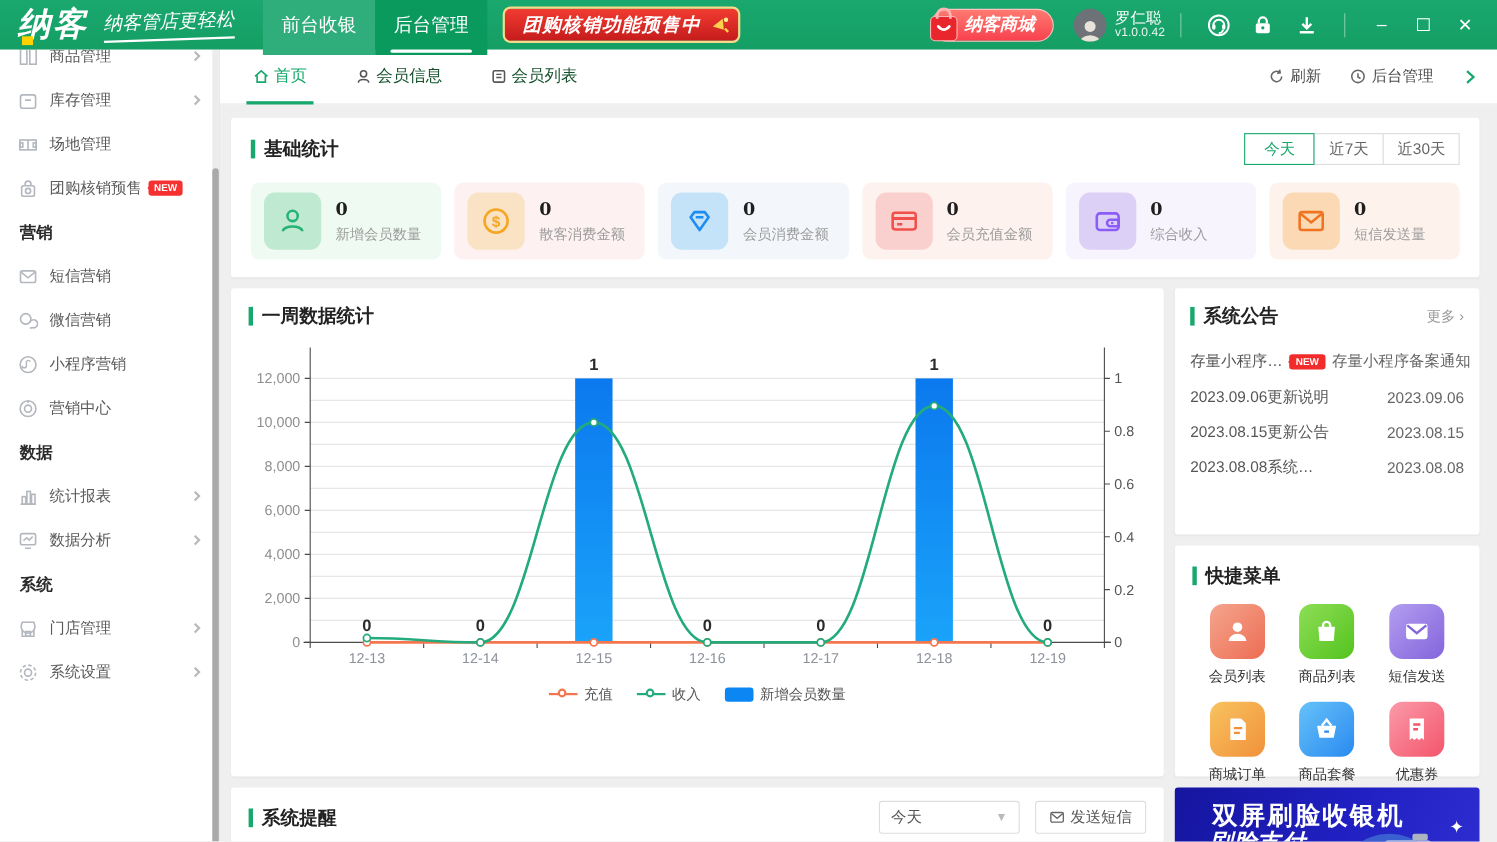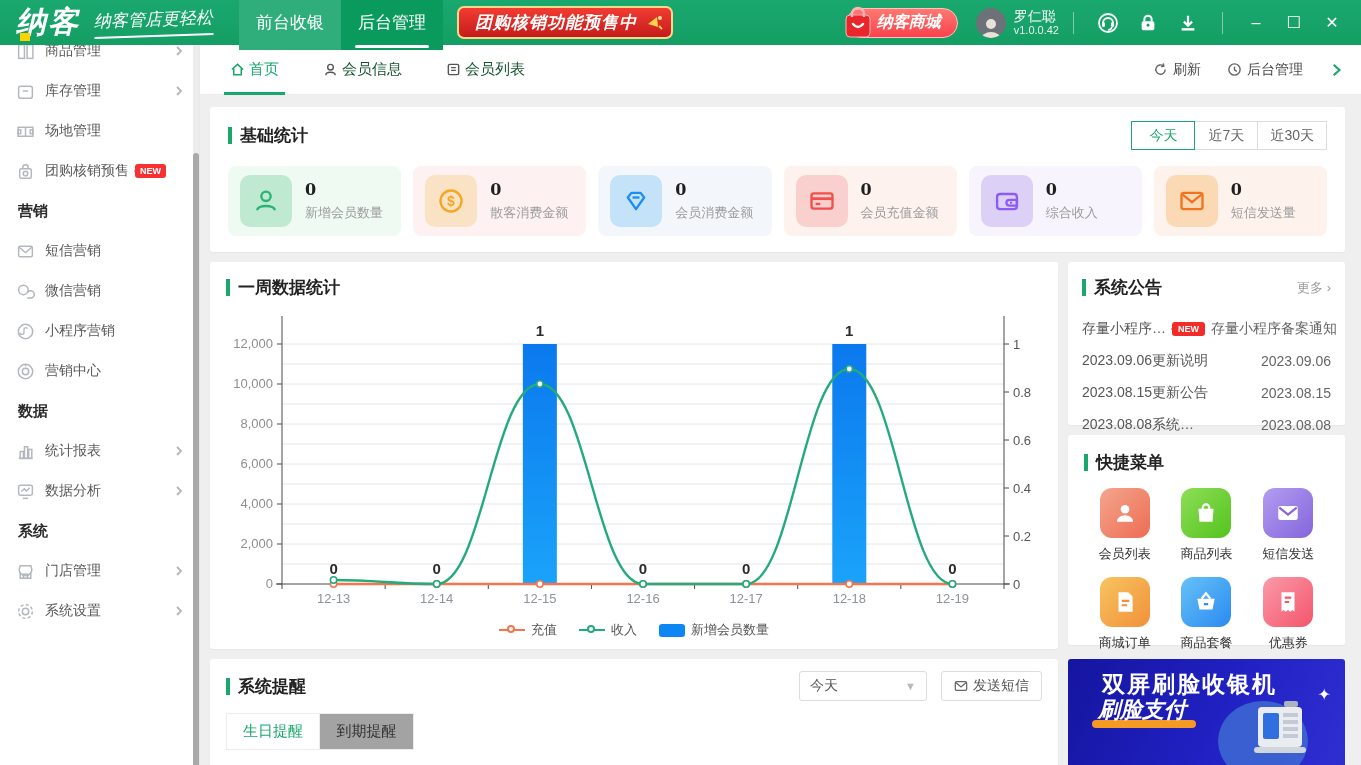--- a/index.html
+++ b/index.html
@@ -78,21 +78,21 @@
   .midrow{display:flex;gap:10px}
   .chart-card{width:848px;padding:14px 16px 10px}
   .rightcol{width:277px;display:flex;flex-direction:column;gap:10px}
   .legend{display:flex;justify-content:center;gap:22px;margin-top:2px;font-size:13px;color:#555;align-items:center}
   .lg{display:flex;align-items:center;gap:6px}
   .lg .lnmark{width:26px;height:10px;position:relative}
   .lg .lnmark i{position:absolute;left:0;right:0;top:4px;height:2px}
   .lg .lnmark b{position:absolute;left:8px;top:0;width:8px;height:8px;border-radius:50%;background:#fff;border:2px solid}
   .lg .barmark{width:26px;height:13px;border-radius:3px;background:#0c86f2}
 
-  .notice-card{height:163px;padding:14px 14px 10px}
+  .notice-card{height:224px;padding:14px 14px 10px}
   .notice-head{display:flex;align-items:center}
   .more{margin-left:auto;font-size:13px;color:#9a9a9a;font-weight:normal;cursor:pointer}
   .n-rows{margin-top:14px}
   .n-row{display:flex;align-items:center;font-size:14px;color:#565656;height:32px;cursor:pointer;white-space:nowrap}
   .n-row .rt{margin-left:auto;color:#666}
   .n-new{background:#f22b2b;color:#fff;font-size:9px;font-weight:bold;border-radius:3px;padding:2px 6px;margin:0 6px;position:relative}
   .n-new::before{content:"";position:absolute;left:-4px;top:50%;margin-top:-3px;border:3px solid transparent;border-right-color:#f22b2b}
 
   .quick-card{height:210px;padding:16px}
   .q-grid{display:grid;grid-template-columns:repeat(3,1fr);row-gap:14px;margin-top:14px;justify-items:center}

